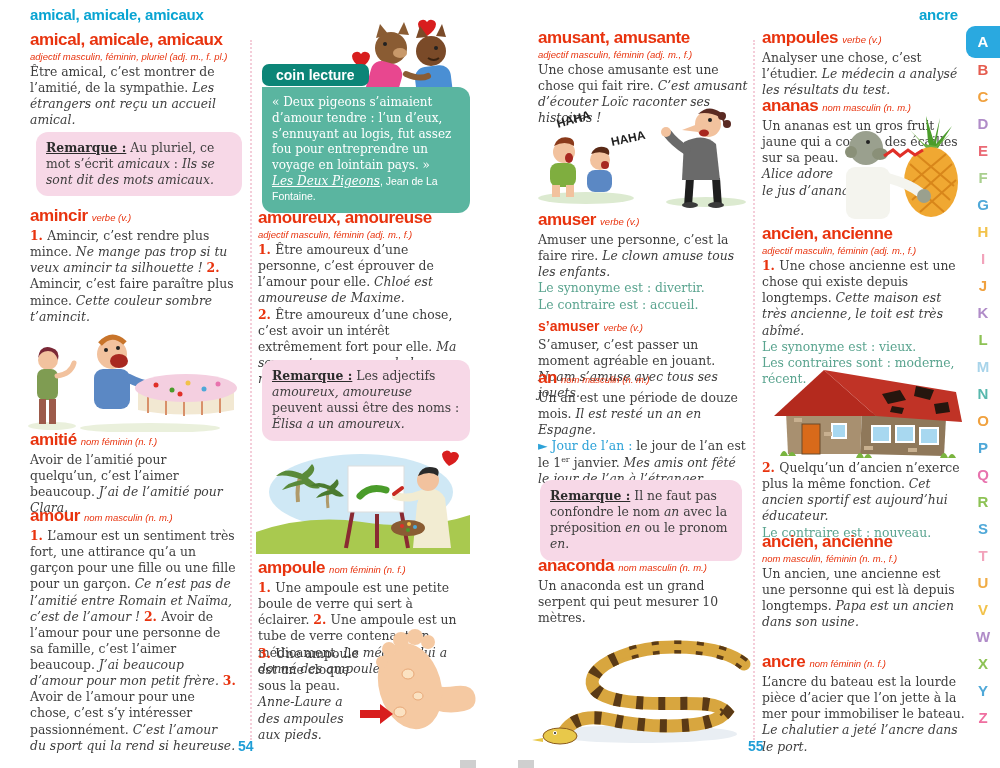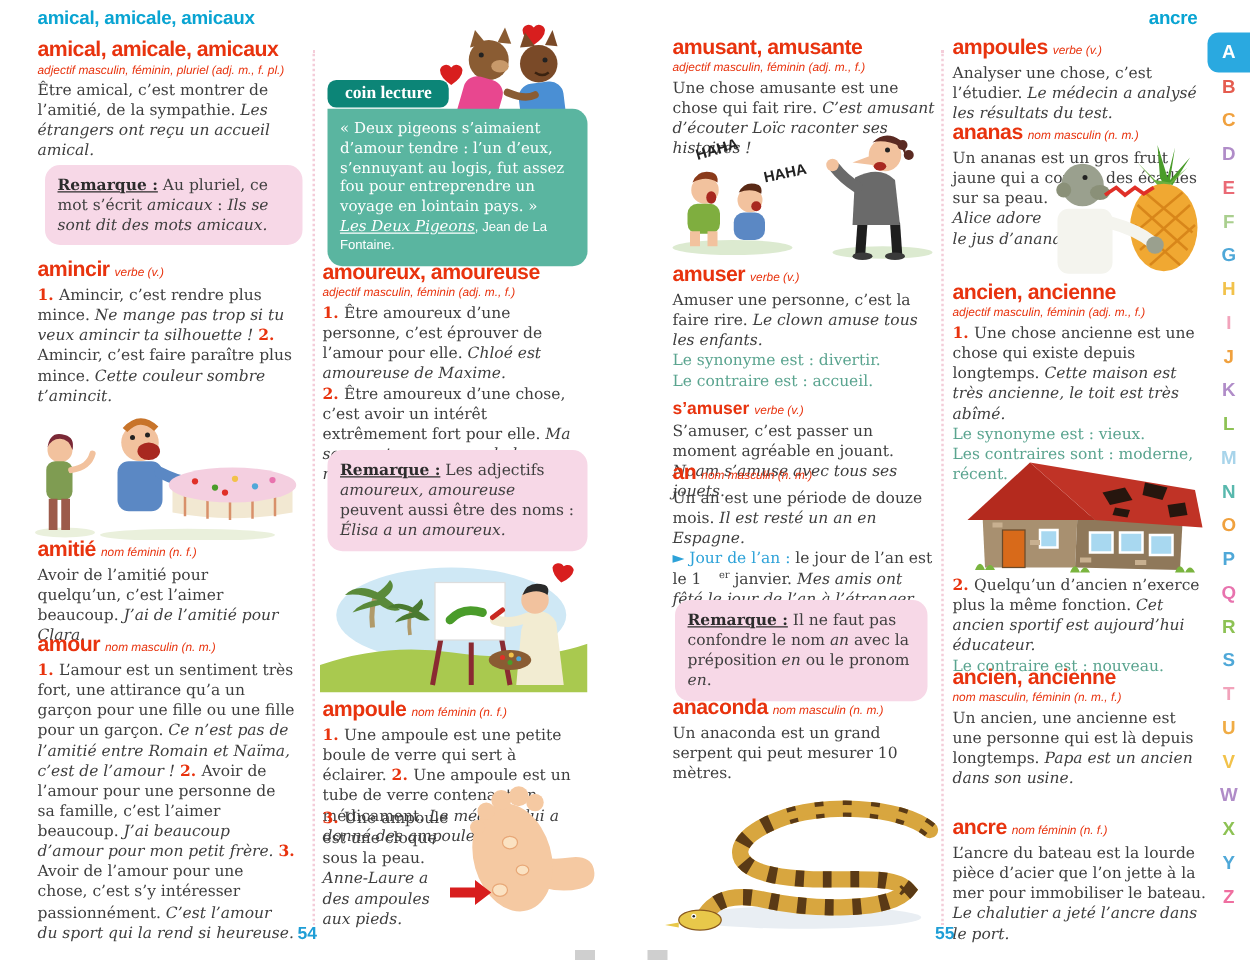--- a/index.html
+++ b/index.html
@@ -10,21 +10,21 @@
   .headword{font:bold 17px "Liberation Sans",sans-serif;color:#e8330e;letter-spacing:-0.4px;}
   .subhead{font:bold 14px "Liberation Sans",sans-serif;color:#e8330e;}
   .pos{font:italic 9.5px "Liberation Sans",sans-serif;color:#e8330e;margin-left:4px;}
   .pos-line{font:italic 9.5px "Liberation Sans",sans-serif;color:#e8330e;margin-top:1px;}
   .ebody{font-size:12.4px;line-height:1.3;margin-top:2px;}
   .sg-n{}
   .sg-i{font-style:italic;}
   .sg-r{color:#e8330e;font-weight:bold;}
   .sg-g{color:#5aa48f;}
   .sg-b{color:#2da2d8;}
-  .sg-sup{font-size:8px;vertical-align:super;margin-left:14px;}
+  .sg-sup{font-size:8px;vertical-align:super;}
   .remark{background:#f7d8e7;border-radius:12px;padding:8px 10px;font-size:12.4px;line-height:1.3;}
   .rlabel{font-weight:bold;color:#2c2c2c;margin-right:4px;text-decoration:underline;}
   .coin-tab{display:inline-block;background:#0c8577;color:#fff;
             font:bold 14px "Liberation Sans",sans-serif;padding:3px 14px;border-radius:7px;}
   .coin-box{background:#5ab5a0;color:#fff;padding:8px 10px 9px 10px;
             border-radius:0 12px 12px 12px;font-size:12px;line-height:1.32;}
   .coin-src{font-size:10.5px;font-family:"Liberation Sans",sans-serif;}
   .coin-src .tl{font-style:italic;font-family:"DejaVu Serif",serif;font-size:12px;text-decoration:underline;}
   .pgnum{font:bold 14px "Liberation Sans",sans-serif;color:#1f9ed6;}
   .rail{position:absolute;right:0;top:26px;width:34px;display:flex;flex-direction:column;align-items:stretch;}
@@ -114,21 +114,21 @@
   <rect x="36" y="44" width="32" height="42" rx="11" fill="#e8478f" transform="rotate(16 52 64)"></rect>
   <polygon points="84,20 88,8 96,19" fill="#7a4a28"></polygon>
   <polygon points="104,18 110,6 114,19" fill="#7a4a28"></polygon>
   <circle cx="99" cy="33" r="15" fill="#7a4a28"></circle>
   <circle cx="104" cy="30" r="2" fill="#222"></circle>
   <path d="M96,40 q6,4 11,0" stroke="#3a2210" stroke-width="2" fill="none"></path>
   <rect x="84" y="48" width="36" height="42" rx="11" fill="#4a8fd4" transform="rotate(-7 102 68)"></rect>
   <path d="M74,56 q14,6 22,2" stroke="#8a5c33" stroke-width="6" fill="none" stroke-linecap="round"></path>
 </svg>
 
-<div class="abs coin-tab" style="left:262px;top:64px;font-family:Liberation Serif, serif;">coin lecture</div>
+<div class="abs coin-tab" style="left:262px;top:64px;">coin lecture</div>
 <div class="abs coin-box" style="left:262px;top:87px;width:188px;">
   <div>«  Deux pigeons s’aimaient d’amour tendre : l’un d’eux, s’ennuyant au logis, fut assez fou pour entreprendre un voyage en lointain pays. »</div>
   <div class="coin-src"><span class="tl">Les Deux Pigeons</span><span>, Jean de La Fontaine.</span></div>
 </div>
 
 <div class="abs" style="left:258px;top:208px;width:212px;">
   <div class="headword">amoureux, amoureuse</div>
   <div class="pos-line">adjectif masculin, féminin (adj. m., f.)</div>
   <div class="ebody"><span class="sg-r">1. </span><span class="sg-n">Être amoureux d’une personne, c’est  éprouver de l’amour pour elle. </span><span class="sg-i">Chloé est amoureuse de Maxime.</span><br><span class="sg-r">2. </span><span class="sg-n">Être amoureux d’une chose, c’est avoir un intérêt extrêmement fort pour elle. </span><span class="sg-i">Ma sœur est amoureuse de la nature.</span></div>
 </div>

